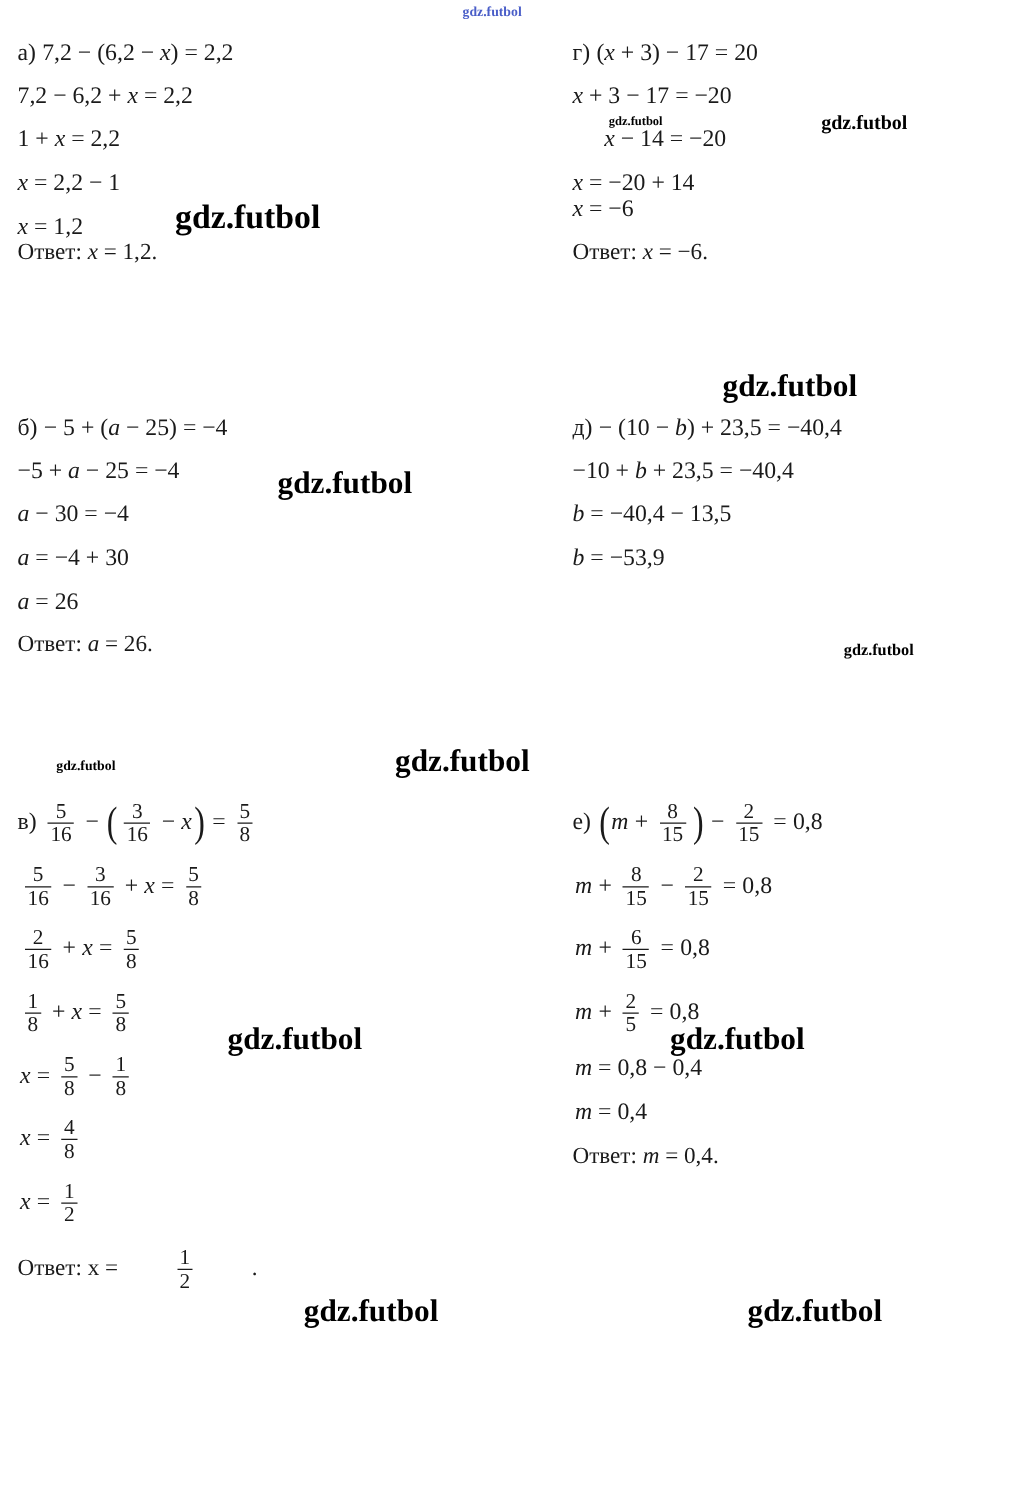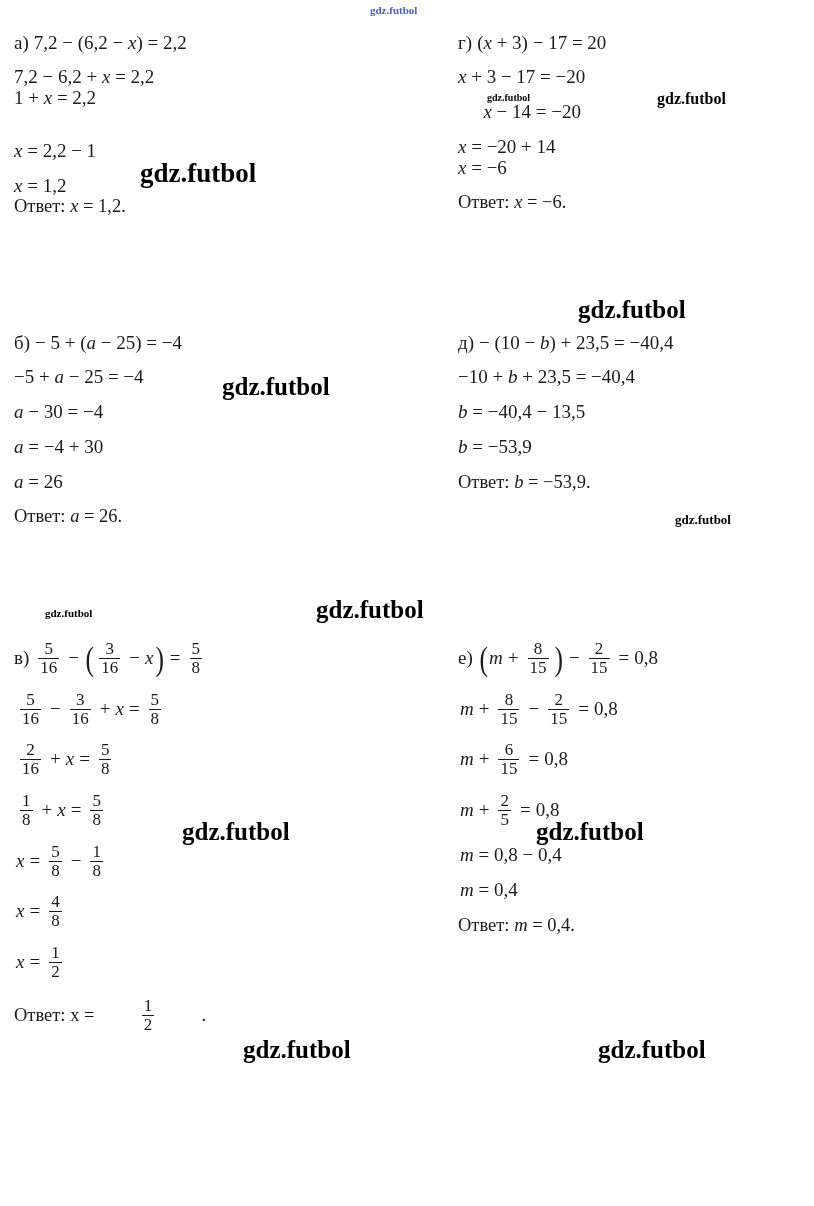--- a/index.html
+++ b/index.html
@@ -92,24 +92,24 @@
     </div>
 
   <div class="block" style="left:14px; top:33px;">
     <div class="line">
       <span class="lbl">а)</span>
       <span>7,2 − (6,2 − <i>x</i>) = 2,2</span>
     </div>
     <div class="line" style="margin-top:13px;">
       <span>7,2 − 6,2 + <i>x</i> = 2,2</span>
     </div>
-    <div class="line" style="">
+    <div class="line" style="margin-top:14px;">
       <span>1 + <i>x</i> = 2,2</span>
     </div>
-    <div class="line" style="margin-top:32px;text-align:right;">
+    <div class="line" style="margin-top:14px;text-align:right;">
       <span><i>x</i> = 2,2 − 1</span>
     </div>
     <div class="line" style="margin-top:14px;">
       <span><i>x</i> = 1,2</span>
     </div>
     <div class="line ans" style="">
       <span>Ответ: <i>x</i> = 1,2.</span>
     </div>
   </div>
 
@@ -275,23 +275,20 @@
       <span>− (10 − <i>b</i>) + 23,5 = −40,4</span>
     </div>
     <div class="line" style="margin-top:13px;">
       <span>−10 + <i>b</i> + 23,5 = −40,4</span>
     </div>
     <div class="line" style="margin-top:14px;">
       <span><i>b</i> = −40,4 − 13,5</span>
     </div>
     <div class="line" style="margin-top:14px;">
       <span><i>b</i> = −53,9</span>
-    </div>
-    <div class="line ans" style="margin-top:14px;">
-      <span>Ответ: <i>b</i> = −53,9.</span>
     </div>
   </div>
 
   <div class="block" style="left:458px; top:640px;">
     <div class="line">
       <span class="lbl">е)</span>
       <span class="paren-big">(</span>
       <span class="it">m</span>
       <span class="op">+</span>
       <span class="frac">

